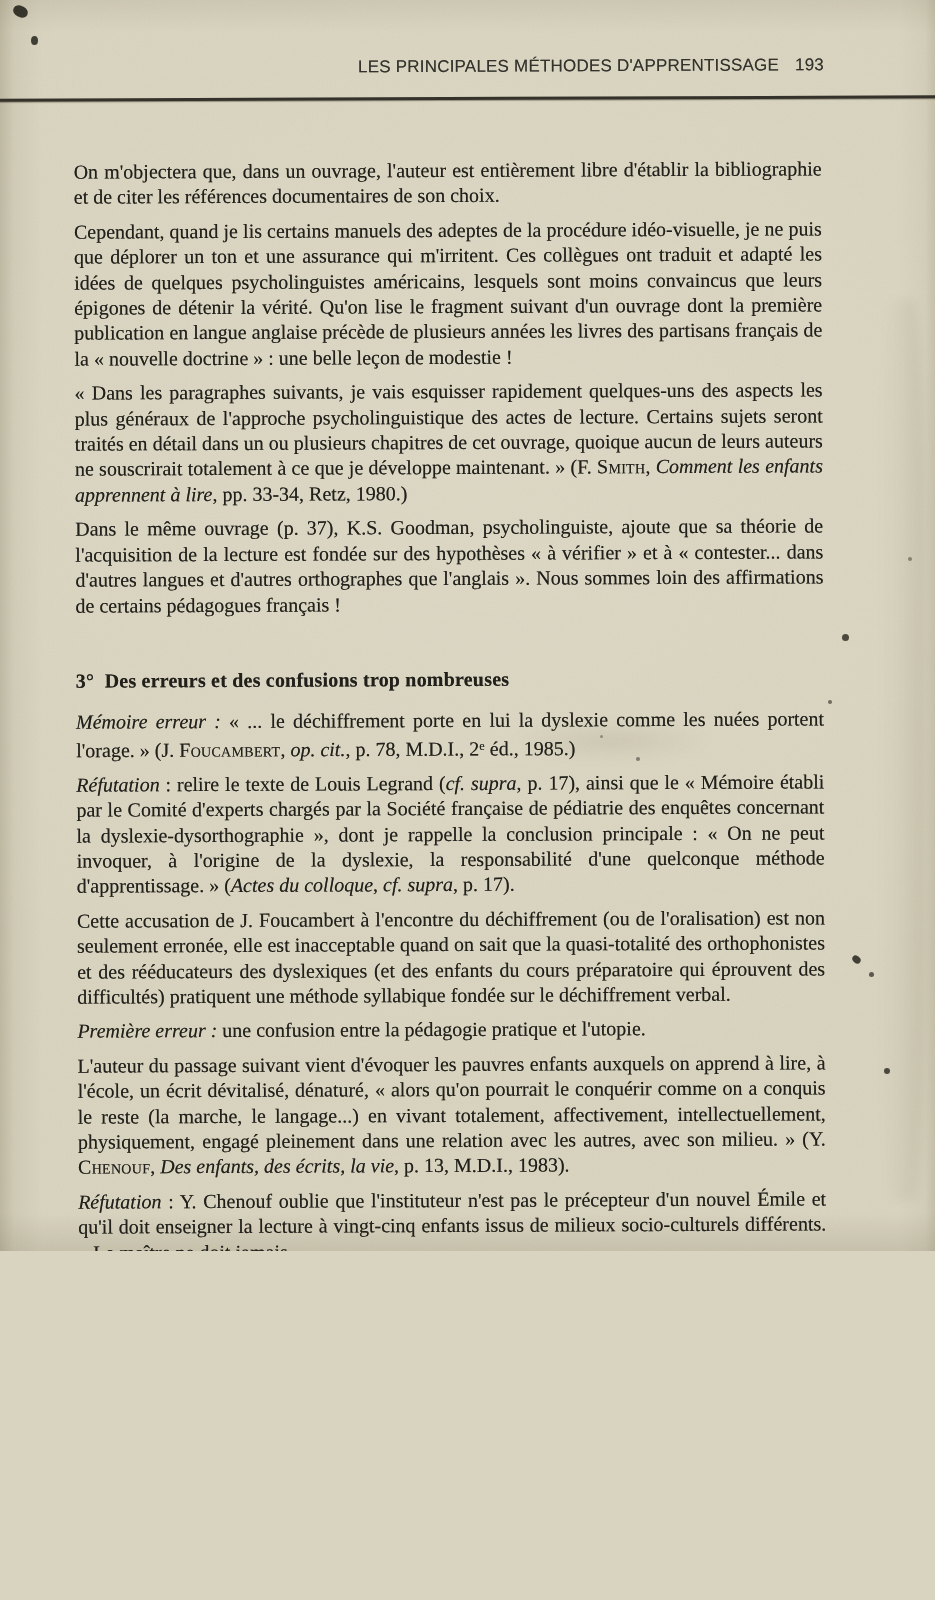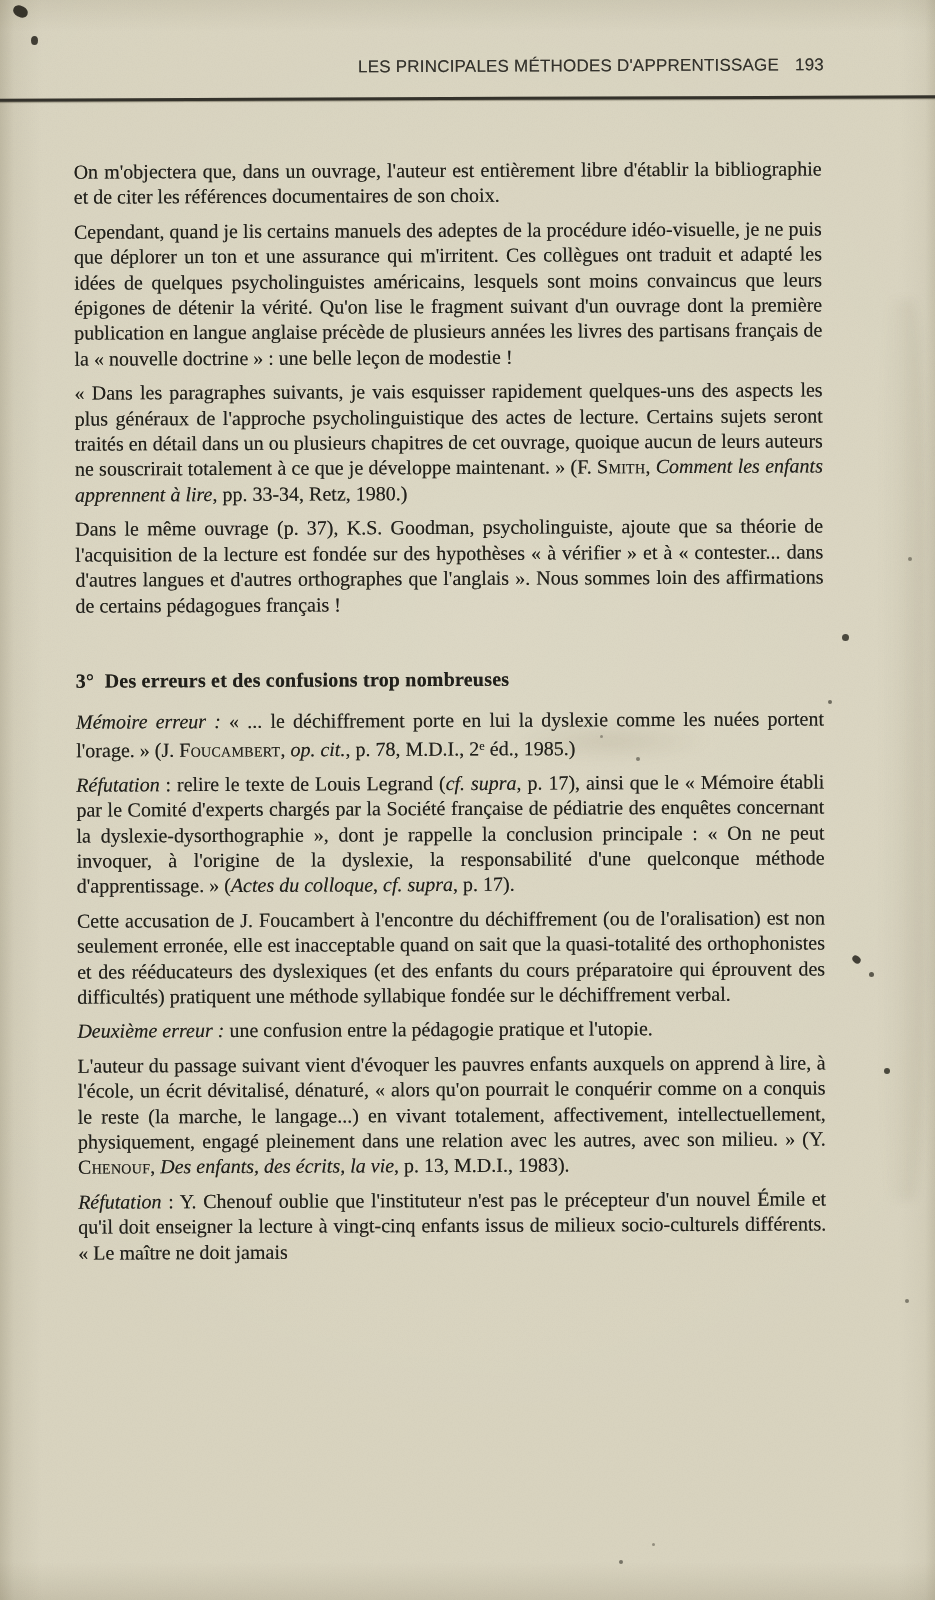--- a/index.html
+++ b/index.html
@@ -4,21 +4,21 @@
 <style>
   *{box-sizing:border-box}
   html,body{margin:0;padding:0}
   body{
     width:935px;height:1600px;overflow:hidden;
     background:var(--paper,#d9d4c0);
     font-family:"Liberation Serif","DejaVu Serif",serif;
     color:var(--ink,#21201b);
   }
   .page{
-    position:relative;width:935px;height:1600px;overflow:hidden;
+    position:relative;width:935px;height:1251px;overflow:hidden;
     background:
       radial-gradient(130% 90% at 52% 38%, rgba(255,255,246,0.10), rgba(0,0,0,0) 60%),
       linear-gradient(90deg, rgba(96,86,56,0.22) 0px, rgba(96,86,56,0.07) 14px, rgba(0,0,0,0) 42px),
       linear-gradient(270deg, rgba(96,86,56,0.16) 0px, rgba(96,86,56,0.05) 10px, rgba(0,0,0,0) 36px),
       linear-gradient(0deg, rgba(96,86,56,0.14) 0px, rgba(0,0,0,0) 38px),
       linear-gradient(180deg, rgba(96,86,56,0.10) 0px, rgba(0,0,0,0) 32px),
       var(--paper,#d9d4c0);
   }
   .grain{position:absolute;inset:0;width:935px;height:1600px;opacity:.55;mix-blend-mode:multiply;pointer-events:none}
   .page-header{
@@ -73,21 +73,21 @@
 
   <main class="page-body">
     <p class="para"><span>On m'objectera que, dans un ouvrage, l'auteur est entièrement libre d'établir la bibliographie et de citer les références documentaires de son choix.</span></p>
     <p class="para"><span>Cependant, quand je lis certains manuels des adeptes de la procédure idéo-visuelle, je ne puis que déplorer un ton et une assurance qui m'irritent. Ces collègues ont traduit et adapté les idées de quelques psycholinguistes américains, lesquels sont moins convaincus que leurs épigones de détenir la vérité. Qu'on lise le fragment suivant d'un ouvrage dont la première publication en langue anglaise précède de plusieurs années les livres des partisans français de la « nouvelle doctrine » : une belle leçon de modestie !</span></p>
     <p class="para"><span>« Dans les paragraphes suivants, je vais esquisser rapidement quelques-uns des aspects les plus généraux de l'approche psycholinguistique des actes de lecture. Certains sujets seront traités en détail dans un ou plusieurs chapitres de cet ouvrage, quoique aucun de leurs auteurs ne souscrirait totalement à ce que je développe maintenant. » (F. </span><span class="seg-sc">Smith</span><span>, </span><span class="seg-i">Comment les enfants apprennent à lire</span><span>, pp. 33-34, Retz, 1980.)</span></p>
     <p class="para"><span>Dans le même ouvrage (p. 37), K.S. Goodman, psycholinguiste, ajoute que sa théorie de l'acquisition de la lecture est fondée sur des hypothèses « à vérifier » et à « contester... dans d'autres langues et d'autres orthographes que l'anglais ». Nous sommes loin des affirmations de certains pédagogues français !</span></p>
     <h2 class="section-heading"><span>3°&nbsp;&nbsp;Des erreurs et des confusions trop nombreuses</span></h2>
     <p class="para"><span class="seg-i">Mémoire erreur :</span><span> « ... le déchiffrement porte en lui la dyslexie comme les nuées portent l'orage. » (J. </span><span class="seg-sc">Foucambert</span><span>, </span><span class="seg-i">op. cit.</span><span>, p. 78, M.D.I., 2</span><span class="seg-sup">e</span><span> éd., 1985.)</span></p>
     <p class="para"><span class="seg-i">Réfutation</span><span> : relire le texte de Louis Legrand (</span><span class="seg-i">cf. supra</span><span>, p. 17), ainsi que le « Mémoire établi par le Comité d'experts chargés par la Société française de pédiatrie des enquêtes concernant la dyslexie-dysorthographie », dont je rappelle la conclusion principale : « On ne peut invoquer, à l'origine de la dyslexie, la responsabilité d'une quelconque méthode d'apprentissage. » (</span><span class="seg-i">Actes du colloque</span><span>, </span><span class="seg-i">cf. supra</span><span>, p. 17).</span></p>
     <p class="para"><span>Cette accusation de J. Foucambert à l'encontre du déchiffrement (ou de l'oralisation) est non seulement erronée, elle est inacceptable quand on sait que la quasi-totalité des orthophonistes et des rééducateurs des dyslexiques (et des enfants du cours préparatoire qui éprouvent des difficultés) pratiquent une méthode syllabique fondée sur le déchiffrement verbal.</span></p>
-    <p class="para"><span class="seg-i">Deuxième erreur :</span><span> une confusion entre la pédagogie pratique et l'utopie.</span></p>
+    <p class="para"><span class="seg-i">Première erreur :</span><span> une confusion entre la pédagogie pratique et l'utopie.</span></p>
     <p class="para"><span>L'auteur du passage suivant vient d'évoquer les pauvres enfants auxquels on apprend à lire, à l'école, un écrit dévitalisé, dénaturé, « alors qu'on pourrait le conquérir comme on a conquis le reste (la marche, le langage...) en vivant totalement, affectivement, intellectuellement, physiquement, engagé pleinement dans une relation avec les autres, avec son milieu. » (Y. </span><span class="seg-sc">Chenouf</span><span>, </span><span class="seg-i">Des enfants, des écrits, la vie</span><span>, p. 13, M.D.I., 1983).</span></p>
     <p class="para"><span class="seg-i">Réfutation</span><span> : Y. Chenouf oublie que l'instituteur n'est pas le précepteur d'un nouvel Émile et qu'il doit enseigner la lecture à vingt-cinq enfants issus de milieux socio-culturels différents. « Le maître ne doit jamais</span></p>
   </main>
 
   <div class="speck" style="left:13px;top:6px;width:15px;height:11px;border-radius:45%;transform:rotate(25deg);opacity:.9"></div>
   <div class="speck" style="left:31px;top:36px;width:7px;height:9px;opacity:.85"></div>
   <div class="speck" style="left:908px;top:557px;width:4px;height:4px;opacity:.45"></div>
   <div class="speck" style="left:842px;top:634px;width:7px;height:7px;opacity:.8"></div>
   <div class="speck" style="left:828px;top:700px;width:4px;height:4px;opacity:.6"></div>
   <div class="speck" style="left:600px;top:735px;width:3px;height:3px;opacity:.4"></div>

